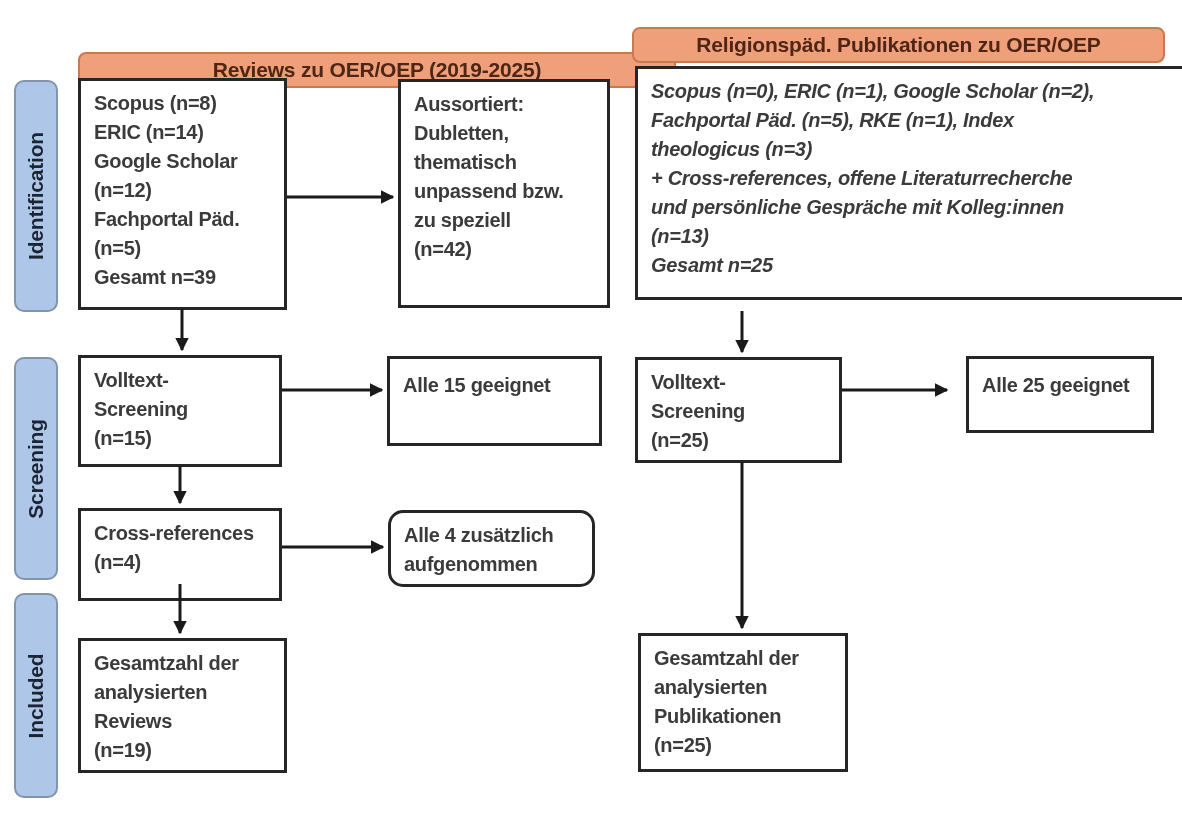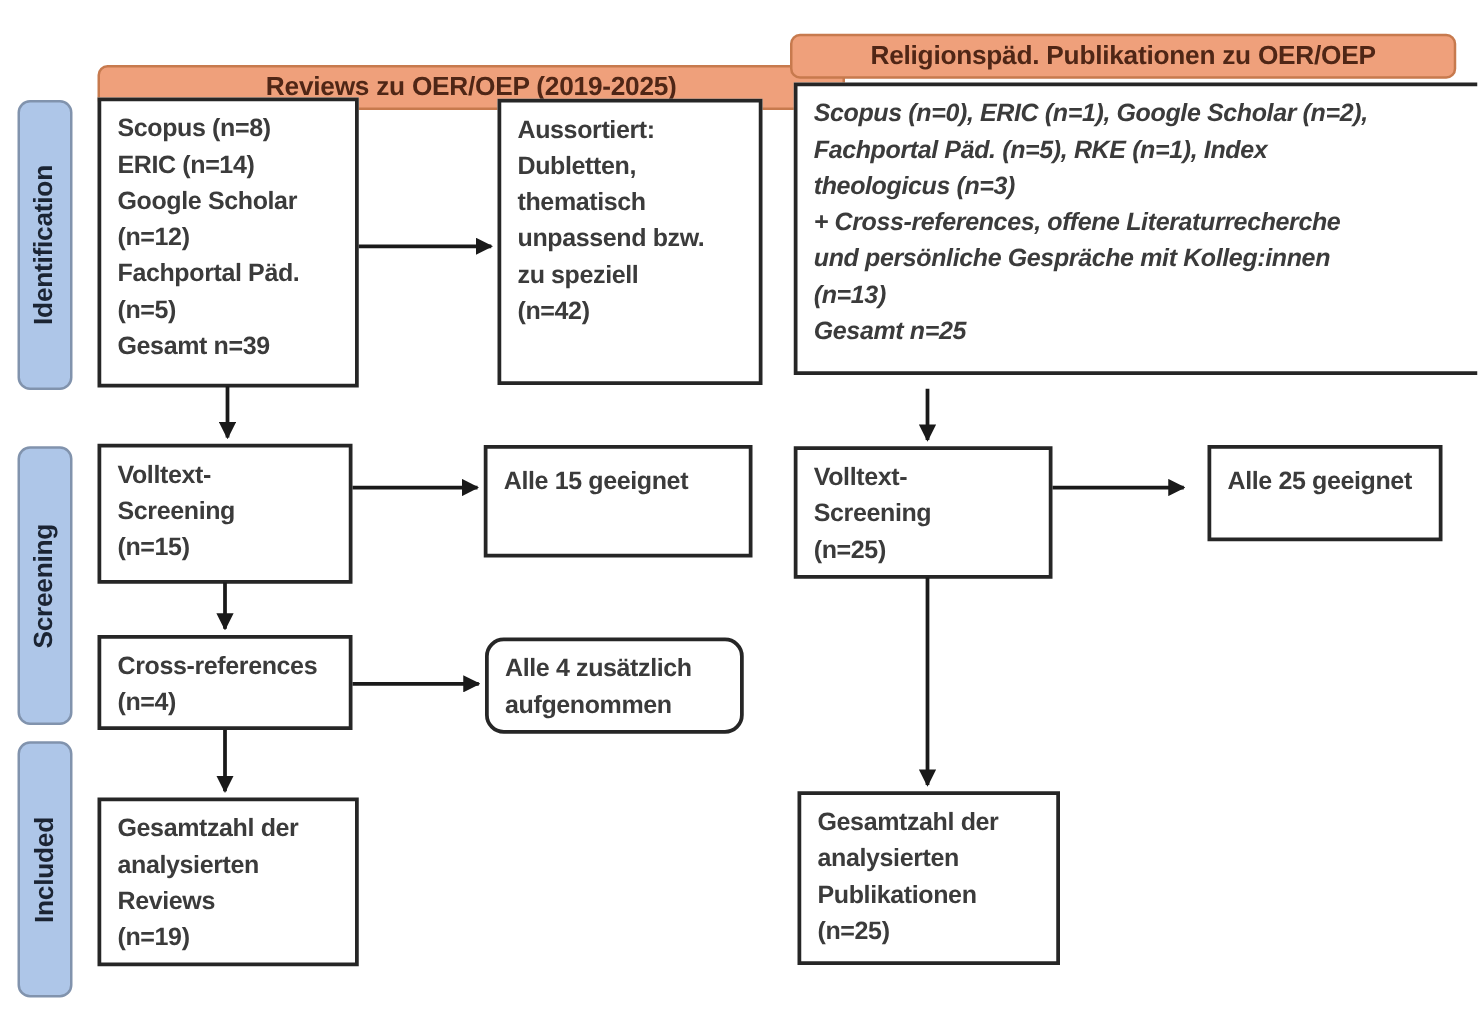--- a/index.html
+++ b/index.html
@@ -53,21 +53,21 @@
     font-size:20px;font-weight:700;
     line-height:29px;
     letter-spacing:-0.3px;
     white-space:pre-line;
     padding:8px 6px 6px 13px;
   }
   #box-a{left:78px;top:78px;width:209px;height:232px;}
   #box-e{left:398px;top:79px;width:212px;height:229px;}
   #box-b{left:78px;top:355px;width:204px;height:112px;}
   #box-f{left:387px;top:356px;width:215px;height:90px;padding-top:12px;}
-  #box-c{left:78px;top:508px;width:204px;height:76px;}
+  #box-c{left:78px;top:508px;width:204px;height:93px;}
   #box-g{left:388px;top:510px;width:207px;height:77px;border-radius:15px;}
   #box-d{left:78px;top:638px;width:209px;height:135px;}
   #box-h{left:635px;top:66px;width:604px;height:234px;font-style:italic;}
   #box-i{left:635px;top:357px;width:207px;height:106px;}
   #box-j{left:952px;top:356px;width:188px;height:77px;padding-top:12px;margin-left:14px;}
   #box-k{left:638px;top:633px;width:210px;height:139px;}
   
   #arrow-layer{
     position:absolute;left:0;top:0;width:1182px;height:820px;
     pointer-events:none;

